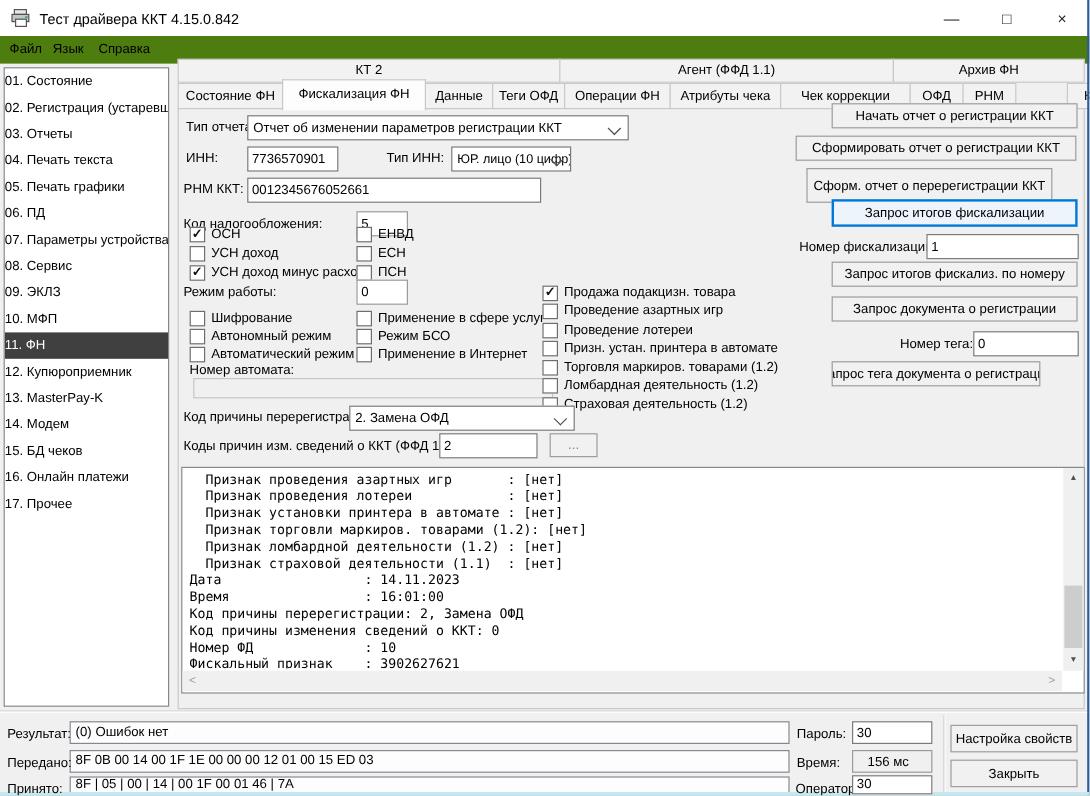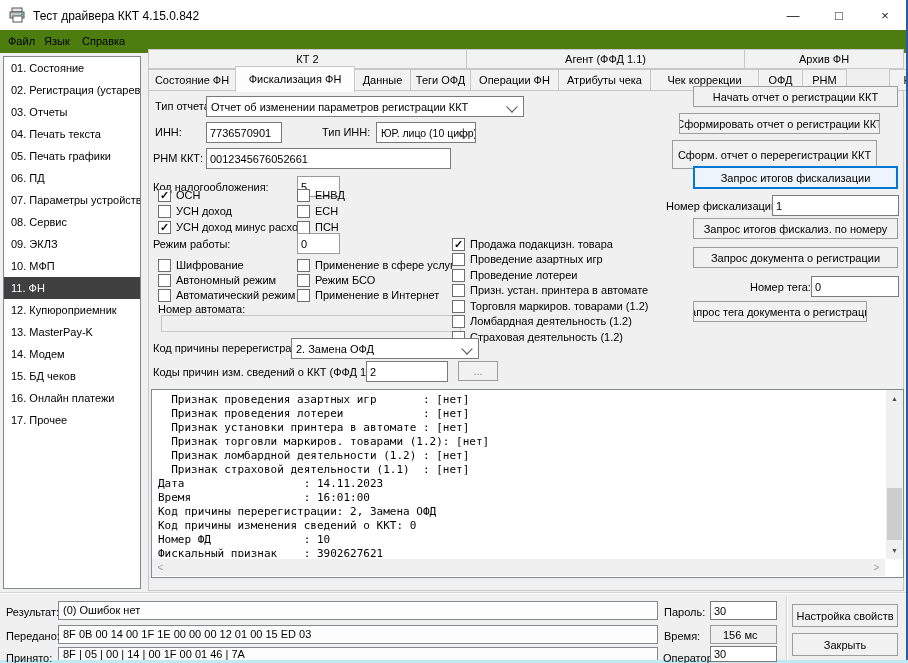--- a/index.html
+++ b/index.html
@@ -12,21 +12,21 @@
   
   .titlebar{position:absolute;left:0;top:0;width:908px;height:30px;background:#fff}
   .title-text{position:absolute;left:33px;top:9px;font-size:12px;white-space:nowrap}
   .win-ctl{position:absolute;top:0;width:46px;height:30px;display:flex;align-items:center;justify-content:center;font-size:13px;color:#222}
   .menubar{position:absolute;left:0;top:30px;width:908px;height:23px;background:#4d7c0f}
   .menu-item{position:absolute;top:0;height:22px;line-height:22px;padding:0 6px;font-size:11px}
 
   
   .sidebar{position:absolute;left:3px;top:56px;width:138px;height:533px;background:#fff;
     border:1px solid #828790;box-sizing:border-box;overflow:hidden}
-  .sb-item{height:22px;line-height:22px;padding-left:7px;white-space:nowrap;overflow:hidden;font-size:11px}
+  .sb-item{height:22px;line-height:22px;white-space:nowrap;overflow:hidden;font-size:11px}
   .sb-item.sel{background:#404040;color:#fff}
 
   
   .tab{position:absolute;box-sizing:border-box;background:#f2f2f2;border:1px solid #c8c8c8;
     text-align:center;overflow:hidden;white-space:nowrap;font-size:11px}
   .tab-r1{top:49px;height:20px;line-height:18px}
   .tab-r2{top:69px;height:22px;line-height:20px}
   .tab-active{top:66px;height:26px;line-height:24px;background:#fdfdfd;border-bottom:none;z-index:3}
   .tabpage{position:absolute;left:148px;top:90px;width:756px;height:501px;background:#f0f0f0;
     border:1px solid #c8c8c8;box-sizing:border-box;z-index:1}
@@ -258,21 +258,21 @@
       <span class="chev"></span>
     </div>
 
     <span class="lbl" style="left:153px;top:366px">Коды причин изм. сведений о ККТ (ФФД 1.1):</span>
     <input class="inp" style="left: 366px; top: 361px; width: 82px;" value="2">
     <div class="btn dis" style="left:458px;top:361px;width:40px;height:20px">...</div>
   </div>
 
   <div class="layer">
     <div class="btn" style="left:693px;top:86px;width:205px;height:21px">Начать отчет о регистрации ККТ</div>
-    <div class="btn" style="left:679px;top:113px;width:201px;height:21px">Сформировать отчет о регистрации ККТ</div>
+    <div class="btn" style="left:663px;top:113px;width:234px;height:21px">Сформировать отчет о регистрации ККТ</div>
     <div class="btn" style="left:672px;top:140px;width:205px;height:29px">Сформ. отчет о перерегистрации ККТ</div>
     <div class="btn focus" style="left:693px;top:166px;width:205px;height:23px">Запрос итогов фискализации</div>
 
     <span class="lbl" style="left:666px;top:200px">Номер фискализации:</span>
     <input class="inp" style="left: 772px; top: 195px; width: 127px;" value="1">
 
     <div class="btn" style="left:693px;top:218px;width:205px;height:21px">Запрос итогов фискализ. по номеру</div>
     <div class="btn" style="left:693px;top:247px;width:205px;height:21px">Запрос документа о регистрации</div>
 
     <span class="lbl" style="left:750px;top:281px">Номер тега:</span>

